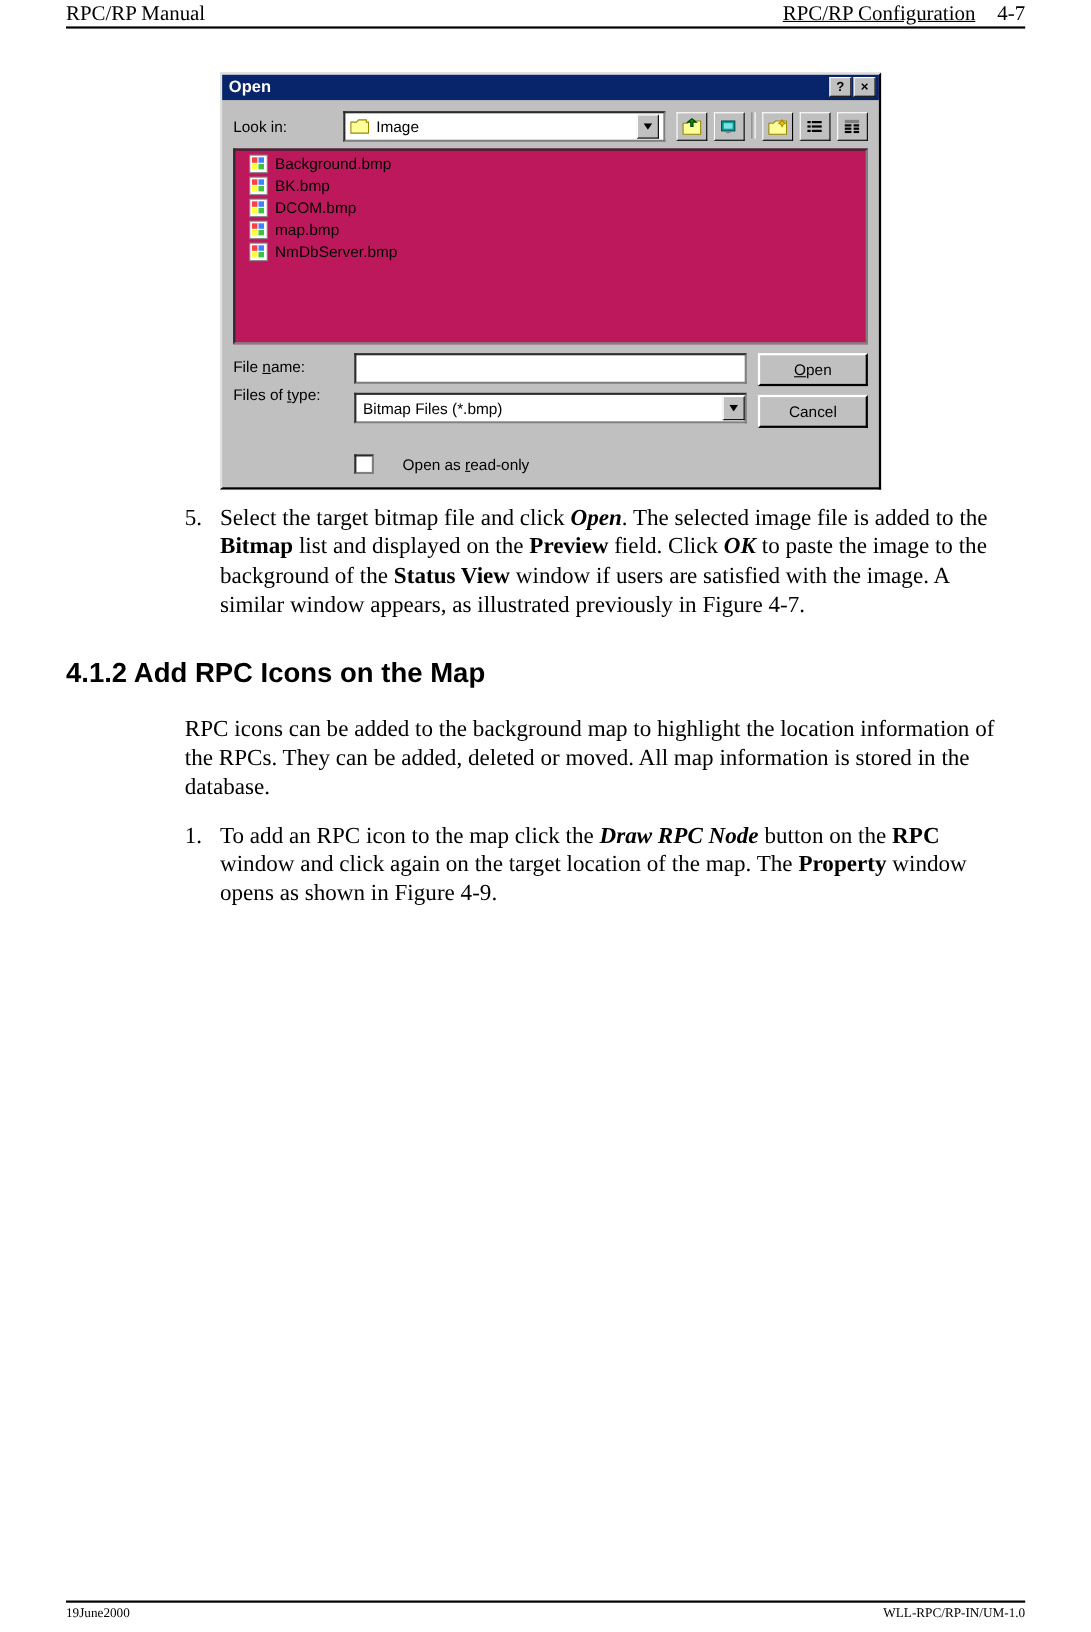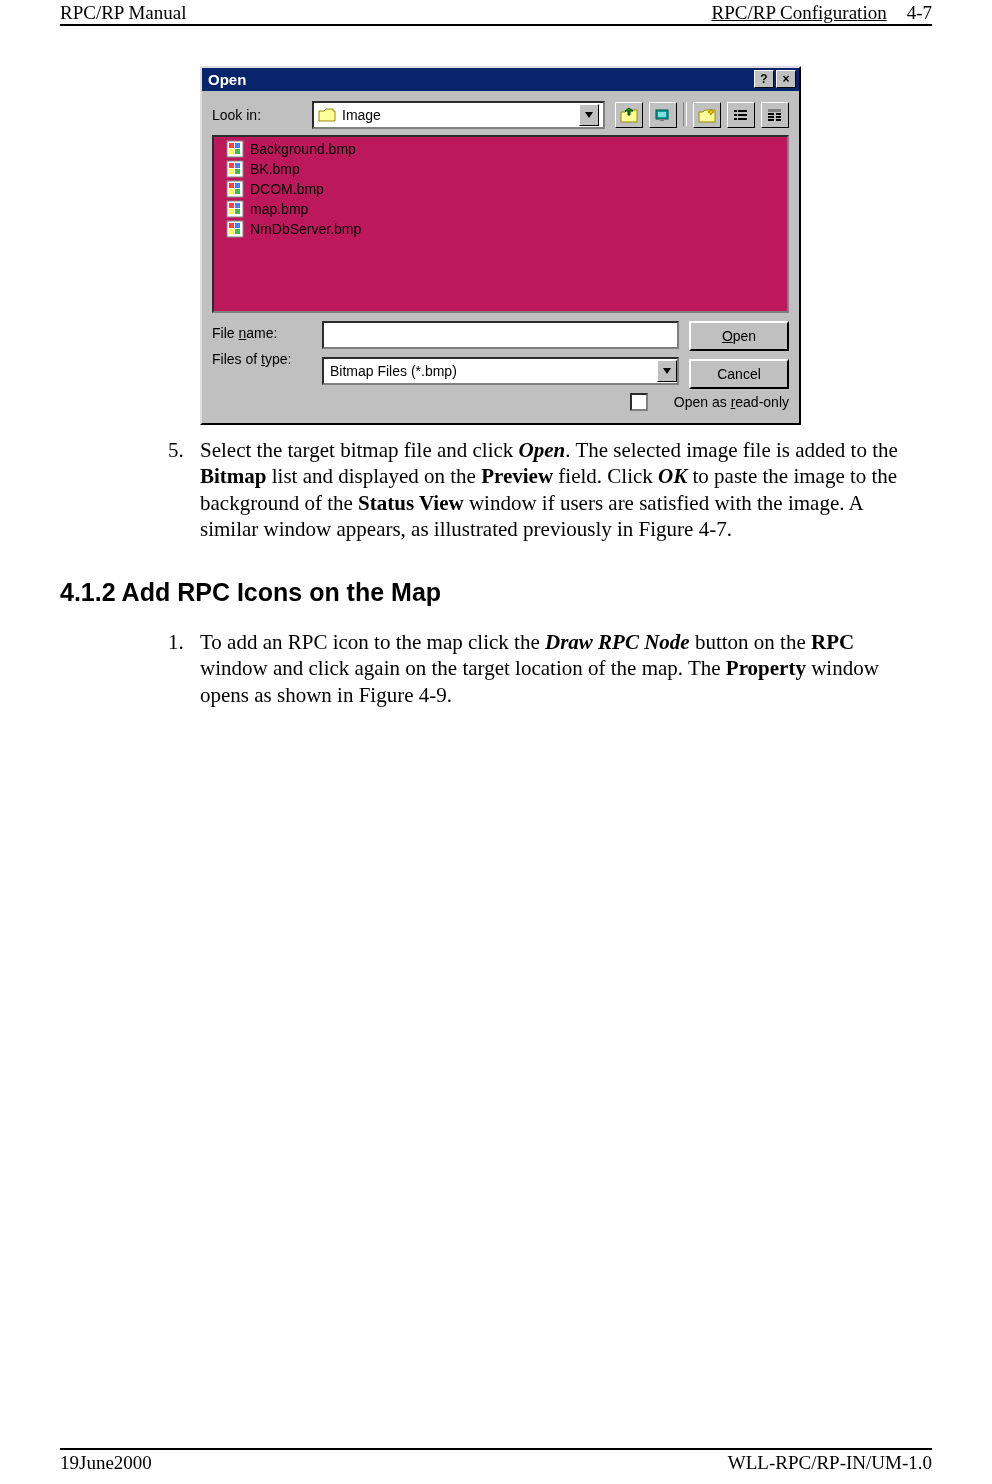--- a/index.html
+++ b/index.html
@@ -140,21 +140,21 @@
   .win-btn {
     height: 26px;
     background: #c0c0c0;
     border: 2px solid #000;
     border-top-color: #fff; border-left-color: #fff;
     display: flex; align-items: center; justify-content: center;
     font-size: 14px;
   }
   .checkbox-row {
     display: flex; align-items: center; gap: 26px;
-    margin-top: 4px; margin-left: 110px; justify-content: flex-end;
+    margin-top: 24px; margin-left: 110px;
   }
   .checkbox {
     width: 14px; height: 14px;
     background: #fff;
     border: 2px inset #808080;
   }
   .figure-caption {
     margin-left: 140px;
     font-weight: bold;
     font-size: 17px;
@@ -185,21 +185,21 @@
     line-height: 1.25;
     margin-bottom: 18px;
   }
   .footer {
     position: absolute;
     left: 60px; right: 60px;
     bottom: 10px;
     border-top: 2px solid #000;
     display: flex;
     justify-content: space-between;
-    font-size: 19px;
+    font-size: 12px;
     padding-top: 2px;
   }
   .ul { text-decoration: underline; }
 </style>
 </head>
 <body>
 
 <div class="page">
   <div class="header-line">
     <span class="header-left">RPC/RP Manual</span>
@@ -381,20 +381,21 @@
 
   <div class="body-text numbered">
     <span class="num">5.</span>
     <span>
       <span>Select the target bitmap file and click </span><b><i>Open</i></b><span>.  The selected image file is added to the </span><b>Bitmap</b><span> list and displayed on the </span><b>Preview</b><span> field.  Click </span><b><i>OK</i></b><span> to paste the image to the background of the </span><b>Status View</b><span> window if users are satisfied with the image.  A similar window appears, as illustrated previously in Figure 4-7.</span>
     </span>
   </div>
 
   <div class="section-heading">4.1.2 Add RPC Icons on the Map</div>
 
+  <div class="para">RPC icons can be added to the background map to highlight the location information of the RPCs.  They can be added, deleted or moved.  All map information is stored in the database.</div>
 
   <div class="body-text numbered">
     <span class="num">1.</span>
     <span>
       <span>To add an RPC icon to the map click the </span><b><i>Draw RPC Node</i></b><span> button on the </span><b>RPC</b><span> window and click again on the target location of the map.  The </span><b>Property</b><span> window opens as shown in Figure 4-9.</span>
     </span>
   </div>
 
   <div class="footer">
     <span>19June2000</span>

